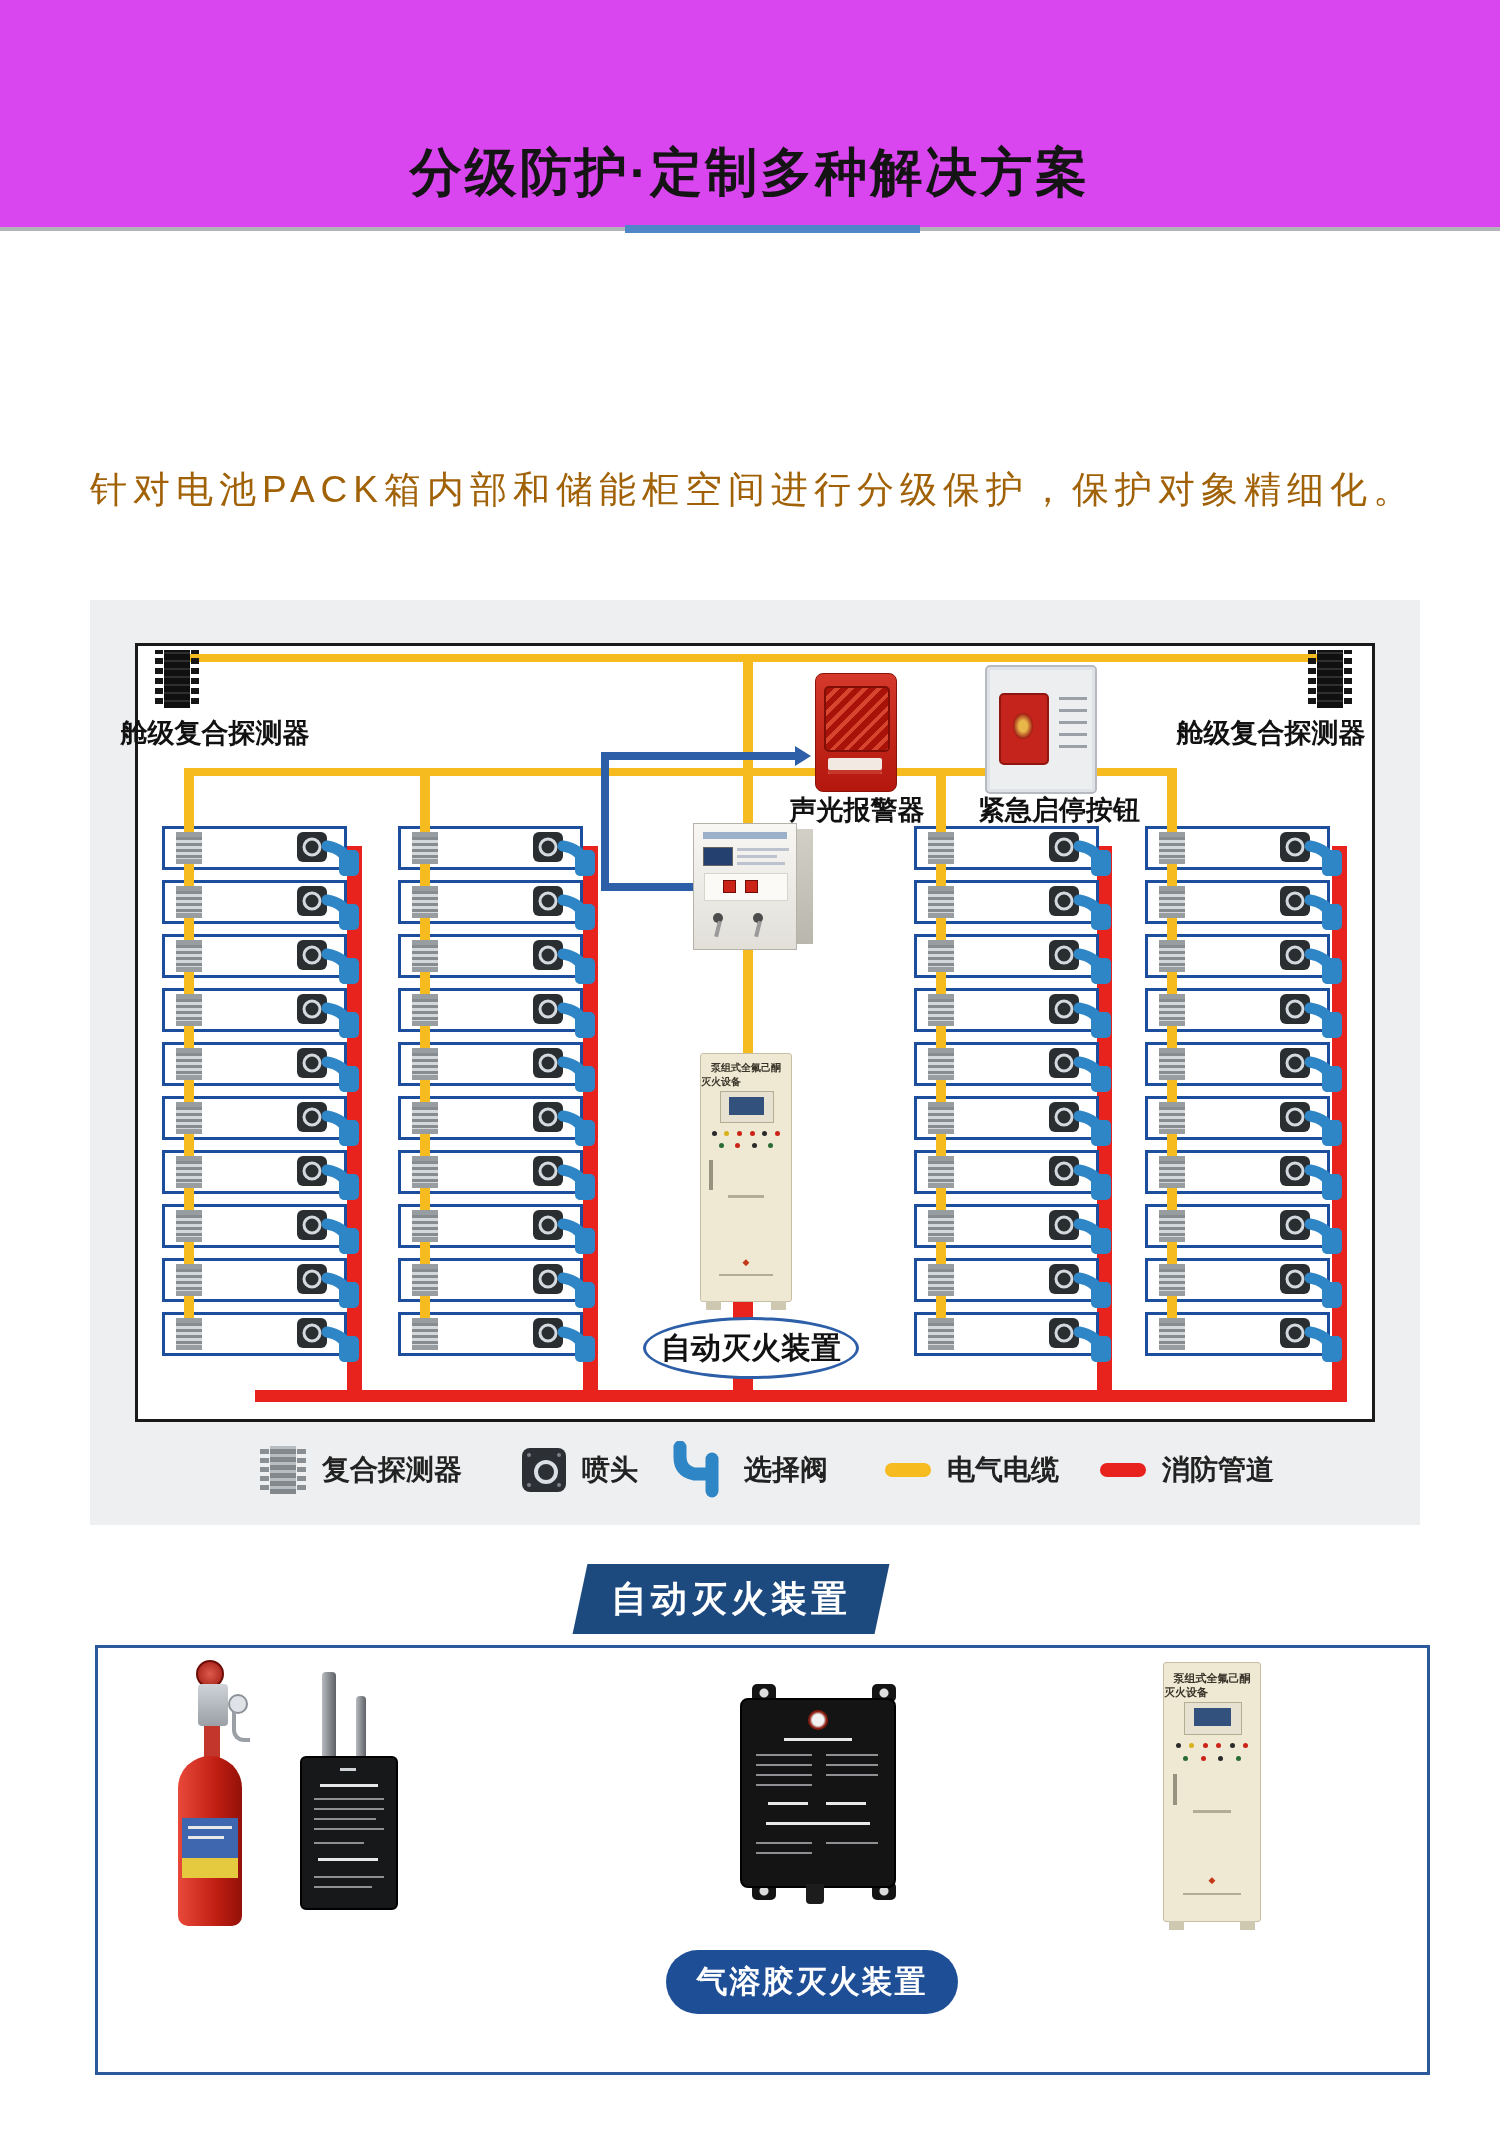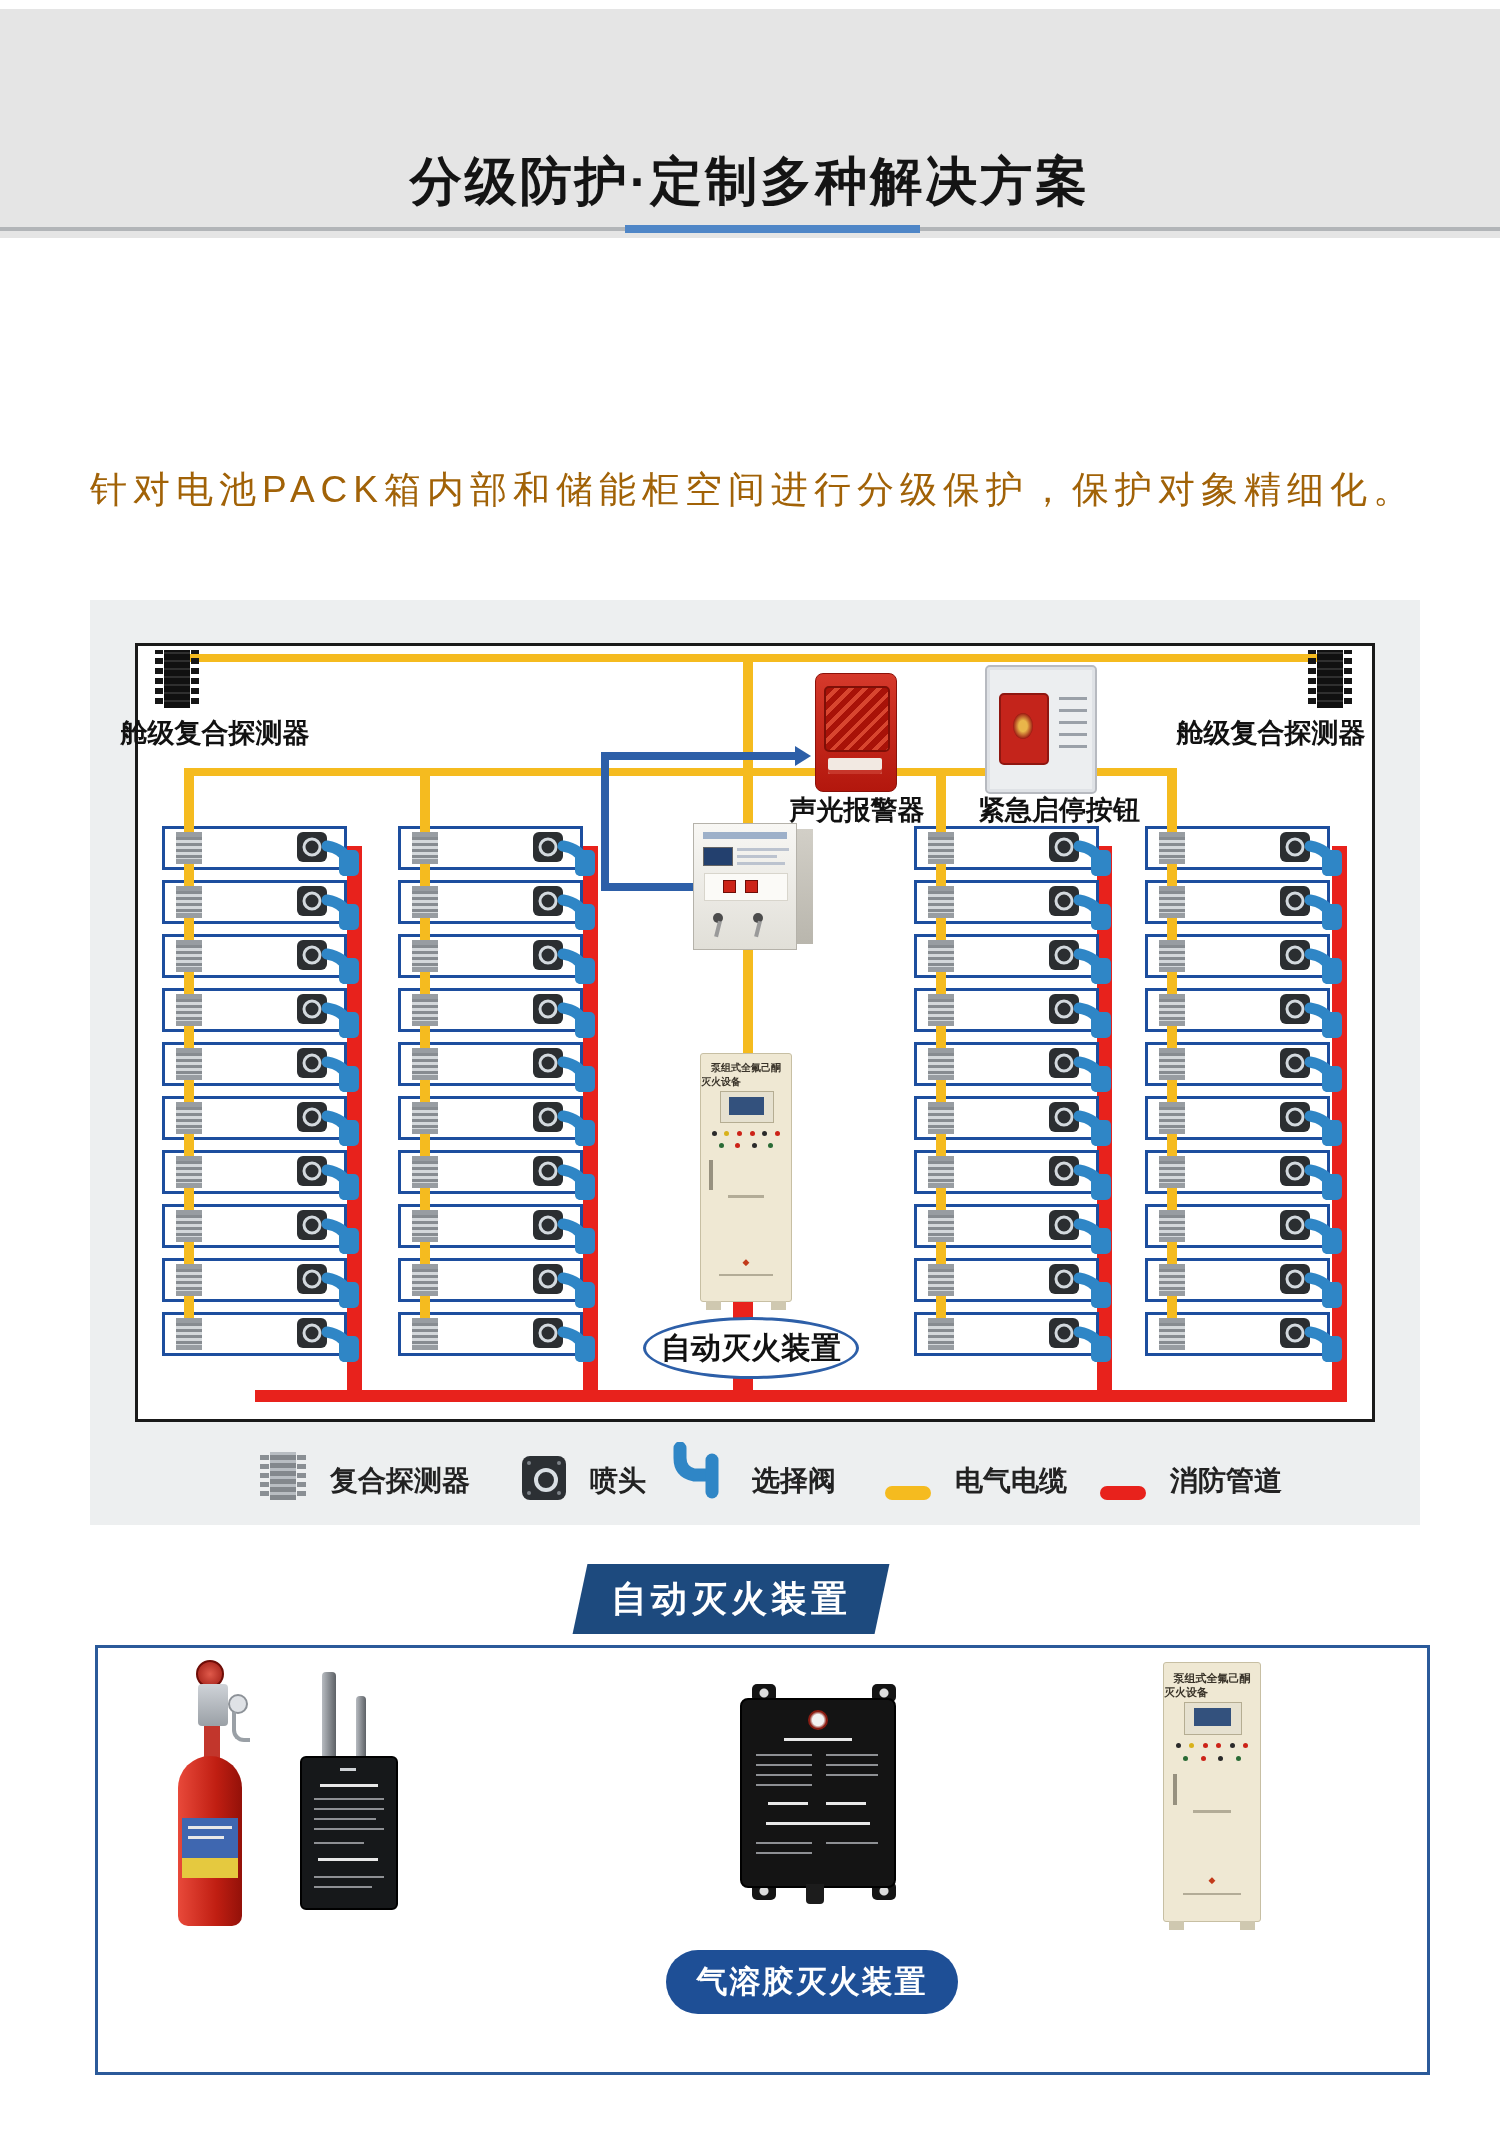--- a/index.html
+++ b/index.html
@@ -1,20 +1,20 @@
 <!DOCTYPE html>
 <html><head>
 <meta charset="utf-8">
 <style>
   html,body{margin:0;padding:0;background:#fff;}
   .page{position:relative;width:1500px;height:2149px;background:#ffffff;overflow:hidden;
         font-family:"Liberation Sans","DejaVu Sans",sans-serif;color:#1a1a1a;}
 
   
-  .header{position:absolute;left:0;top:9px;width:1500px;height:229px;background:#e5e5e5;}
+  .header{position:absolute;left:0;top:0;width:1500px;height:229px;background:#d946ef;}
   .title{position:absolute;left:0;top:138px;width:1500px;text-align:center;
          font-size:52px;font-weight:800;letter-spacing:3px;color:#141414;}
   .divider{position:absolute;left:0;top:227px;width:1500px;height:4px;background:#b2b5b8;}
   .divider-accent{position:absolute;left:625px;top:225px;width:295px;height:8px;background:#4f86c7;}
 
   .subtitle{position:absolute;left:0;top:322px;width:1500px;text-align:center;
             font-size:40px;font-weight:700;letter-spacing:6px;color:#1c1c1c;}
   .paragraph{position:absolute;left:90px;top:462px;width:1330px;font-size:37px;line-height:56px;
              letter-spacing:6px;color:#a16207;}
 
@@ -88,21 +88,21 @@
   
   .module{position:absolute;width:185px;height:44px;background:#ffffff;border:3px solid #1d4e9e;
           box-sizing:border-box;z-index:3;}
   .coil{position:absolute;width:26px;height:32px;z-index:5;background:
      linear-gradient(#989da2,#989da2) 0 0/100% 5px no-repeat,
      linear-gradient(#989da2,#989da2) 0 100%/100% 5px no-repeat,
      repeating-linear-gradient(0deg,#878c91 0 3px,#d4d8db 3px 6px);}
   .vsvg{position:absolute;z-index:6;}
 
   
-  .legend-item{position:absolute;top:840px;height:60px;display:flex;align-items:flex-end;gap:24px;z-index:6;}
+  .legend-item{position:absolute;top:840px;height:60px;display:flex;align-items:center;gap:16px;z-index:6;}
   .legend-label{font-size:28px;font-weight:600;color:#222;white-space:nowrap;}
   .legend-chip{width:46px;height:48px;background:
     repeating-linear-gradient(0deg,#83888d 0 5px,#b8bdc2 5px 8px) 50% 0/26px 100% no-repeat,
     repeating-linear-gradient(0deg,transparent 0 4px,#8a8f94 4px 9px) 0 0/9px 100% no-repeat,
     repeating-linear-gradient(0deg,transparent 0 4px,#8a8f94 4px 9px) 100% 0/9px 100% no-repeat;}
   .legend-nozzle{width:44px;height:44px;background:#2c3034;border-radius:8px;position:relative;}
   .legend-nozzle .ring{position:absolute;left:50%;top:50%;width:16px;height:16px;margin:-10px 0 0 -10px;
     border:4px solid #d9dfe4;border-radius:50%;}
   .legend-nozzle .c1,.legend-nozzle .c2,.legend-nozzle .c3,.legend-nozzle .c4{position:absolute;width:4px;height:4px;border-radius:50%;background:#7d8288;}
   .swatch{width:46px;height:14px;border-radius:7px;}

